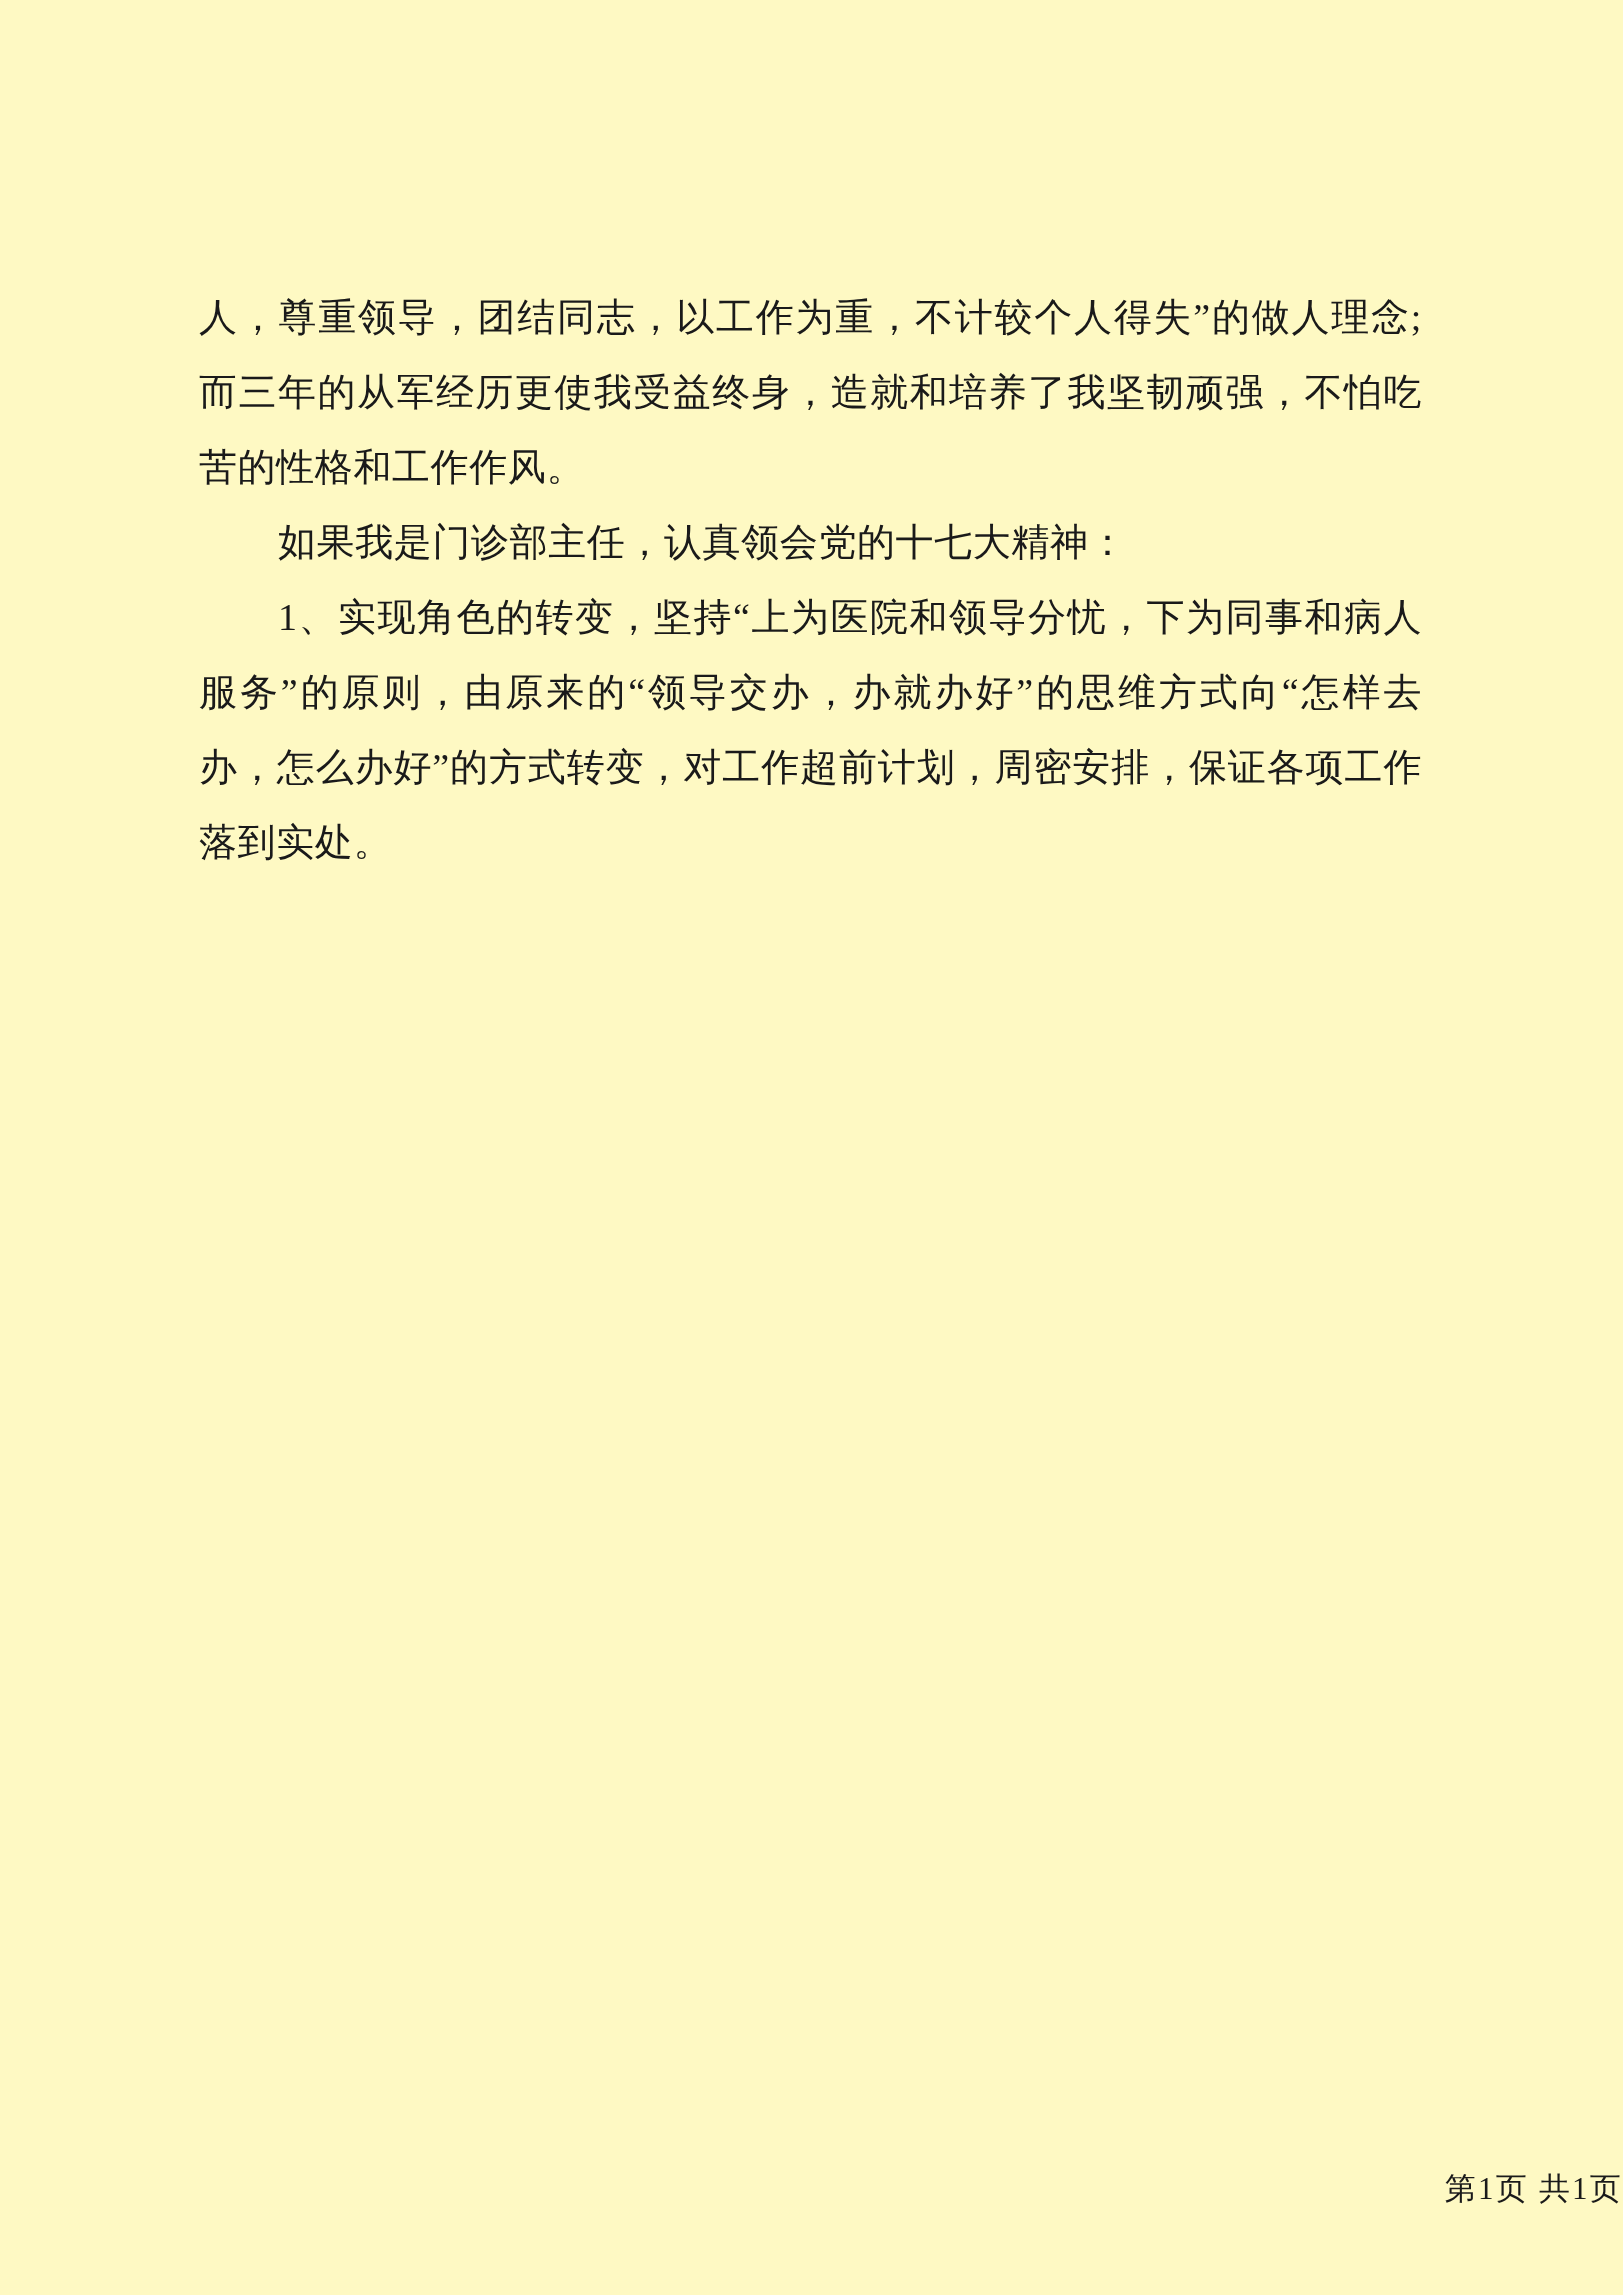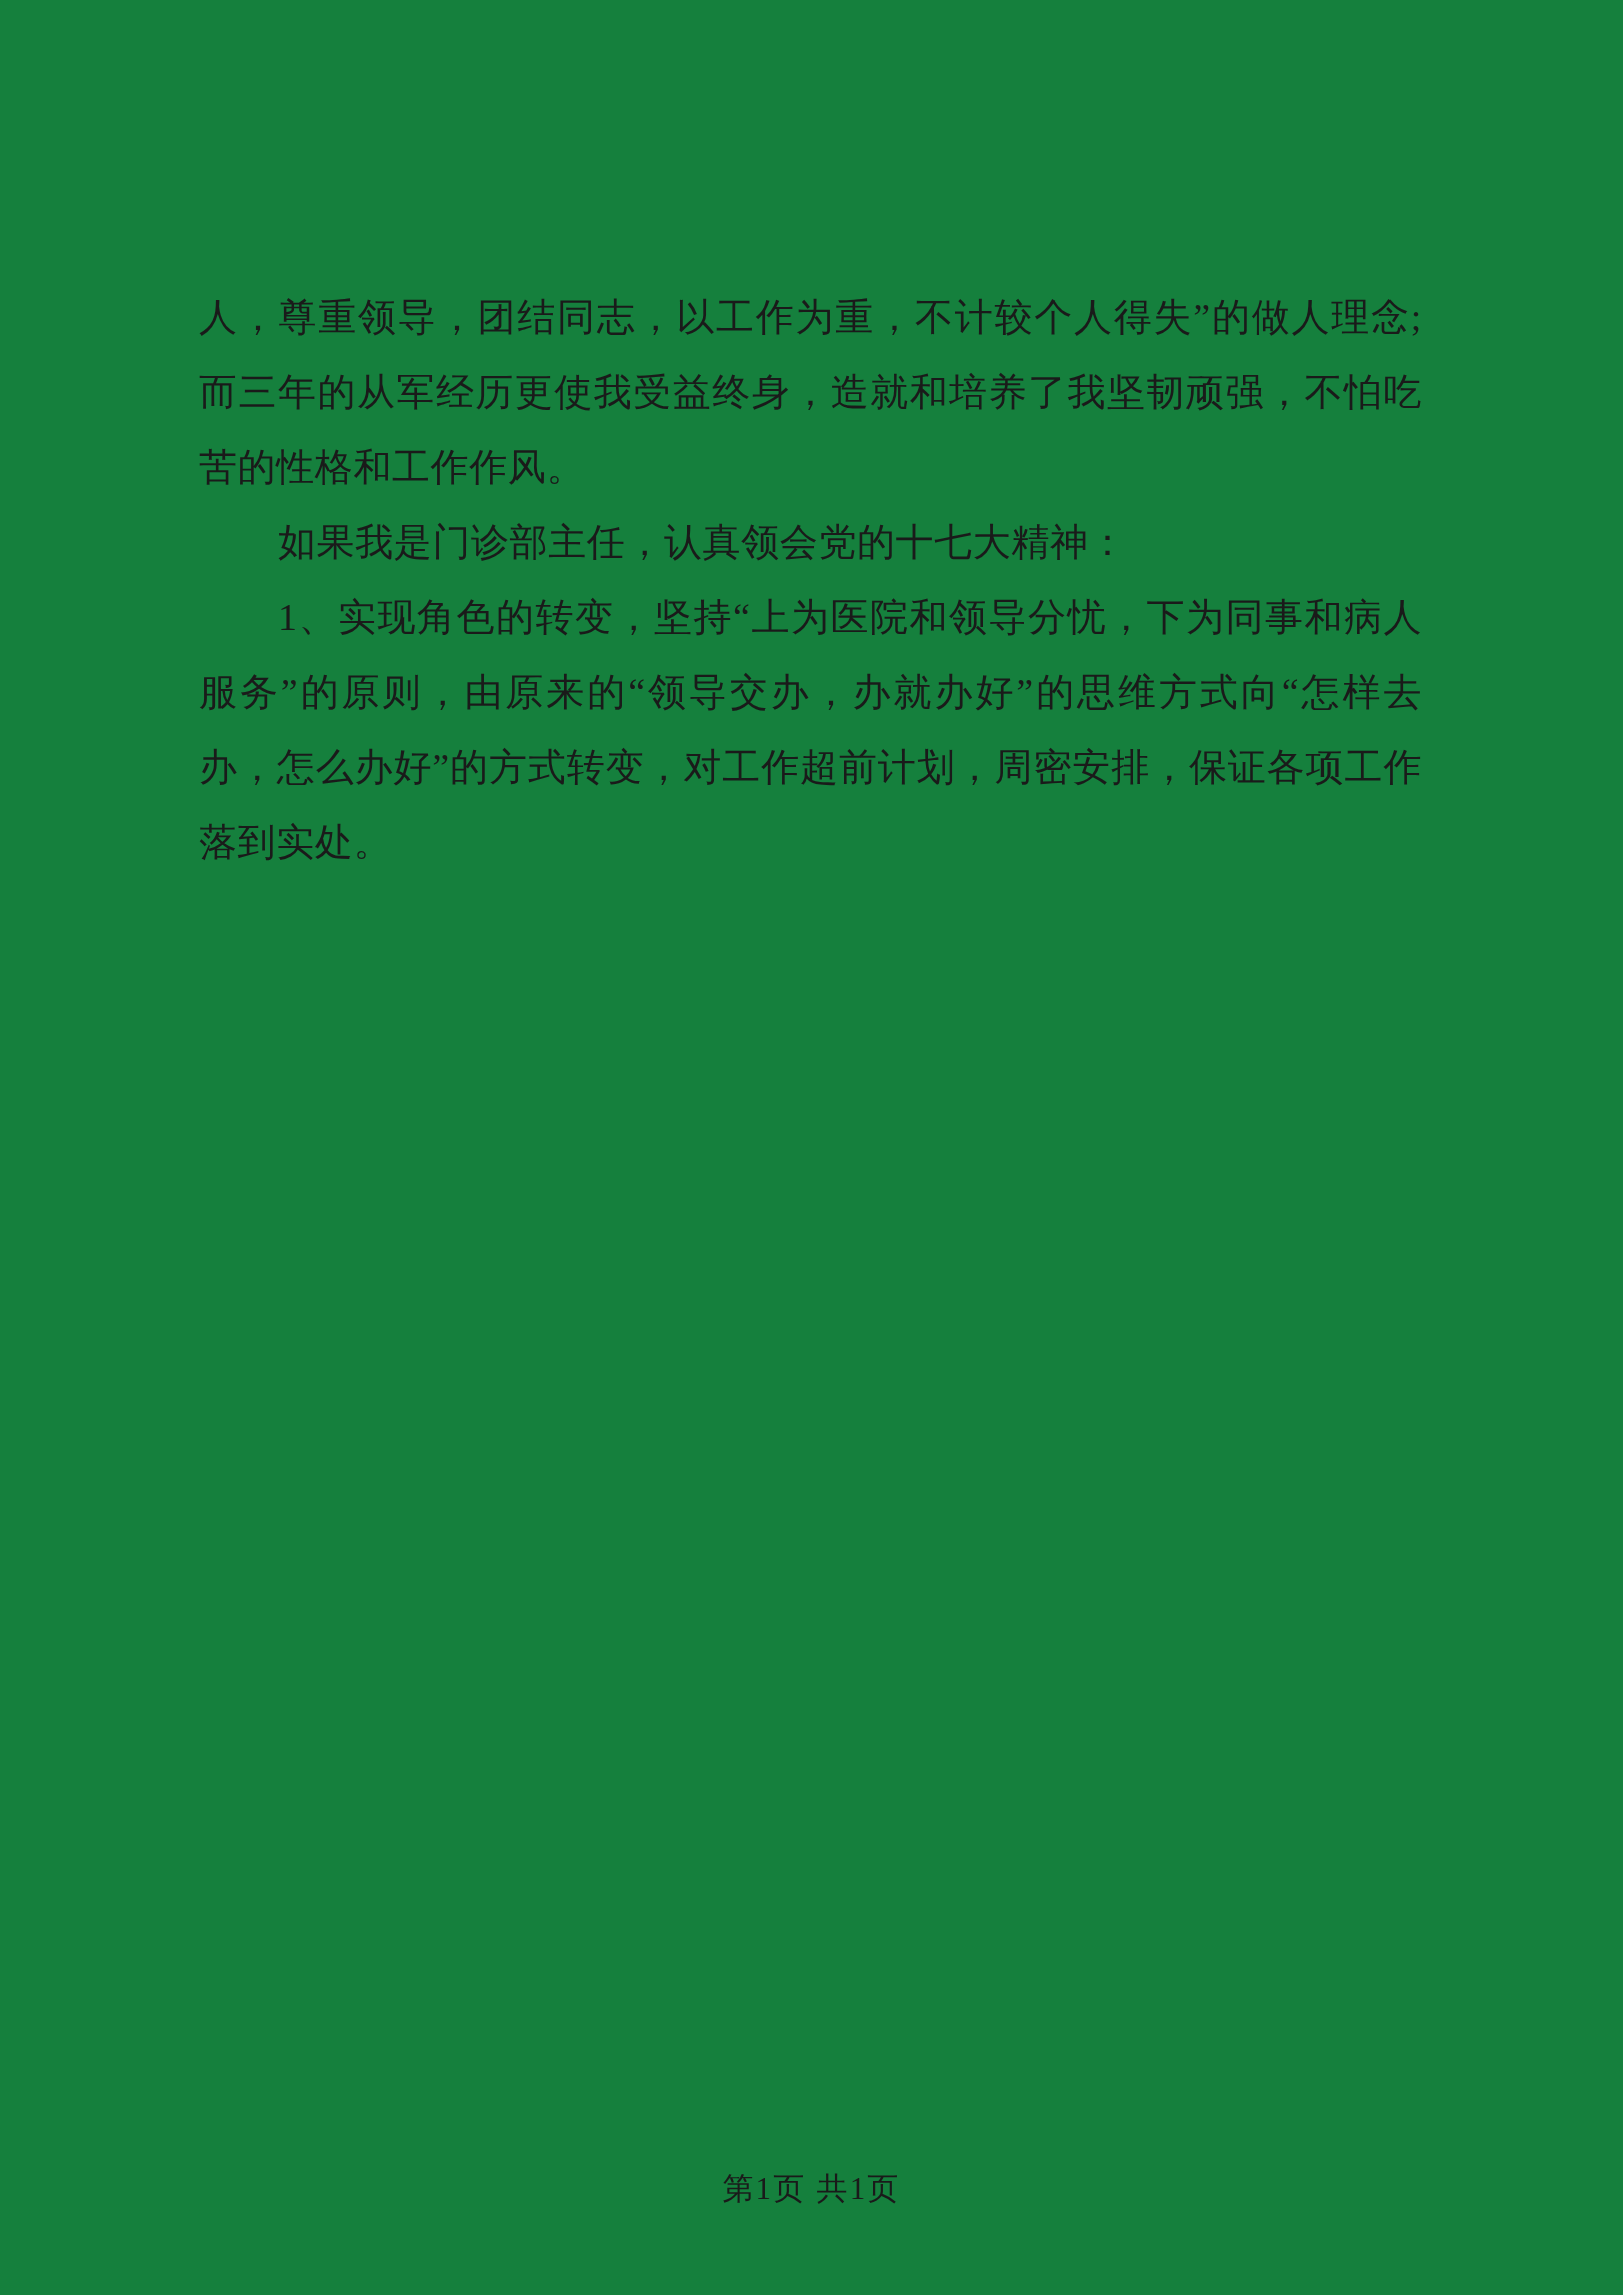--- a/index.html
+++ b/index.html
@@ -14,21 +14,21 @@
     color: #1a1a1a;
     position: relative;
     overflow: hidden;
   }
   .page {
     position: absolute;
     left: 0;
     top: 0;
     width: 1623px;
     height: 2295px;
-    background: #15803d;
+    background: #fef9c3;
     box-sizing: border-box;
   }
   .content {
     position: absolute;
     left: 199px;
     top: 280px;
     width: 1223px;
   }
   .para {
     font-size: 38px;
@@ -41,21 +41,21 @@
     word-break: break-all;
   }
   .indent {
     text-indent: 79px;
   }
   .footer {
     position: absolute;
     left: 0;
     top: 2168px;
     width: 1623px;
-    text-align: center;
+    text-align: right;
     font-size: 31px;
     letter-spacing: 2.2px;
     color: #1a1a1a;
     font-family: "Liberation Serif", "DejaVu Serif", serif;
   }
 </style>
 </head>
 <body>
 
 <div class="page">

